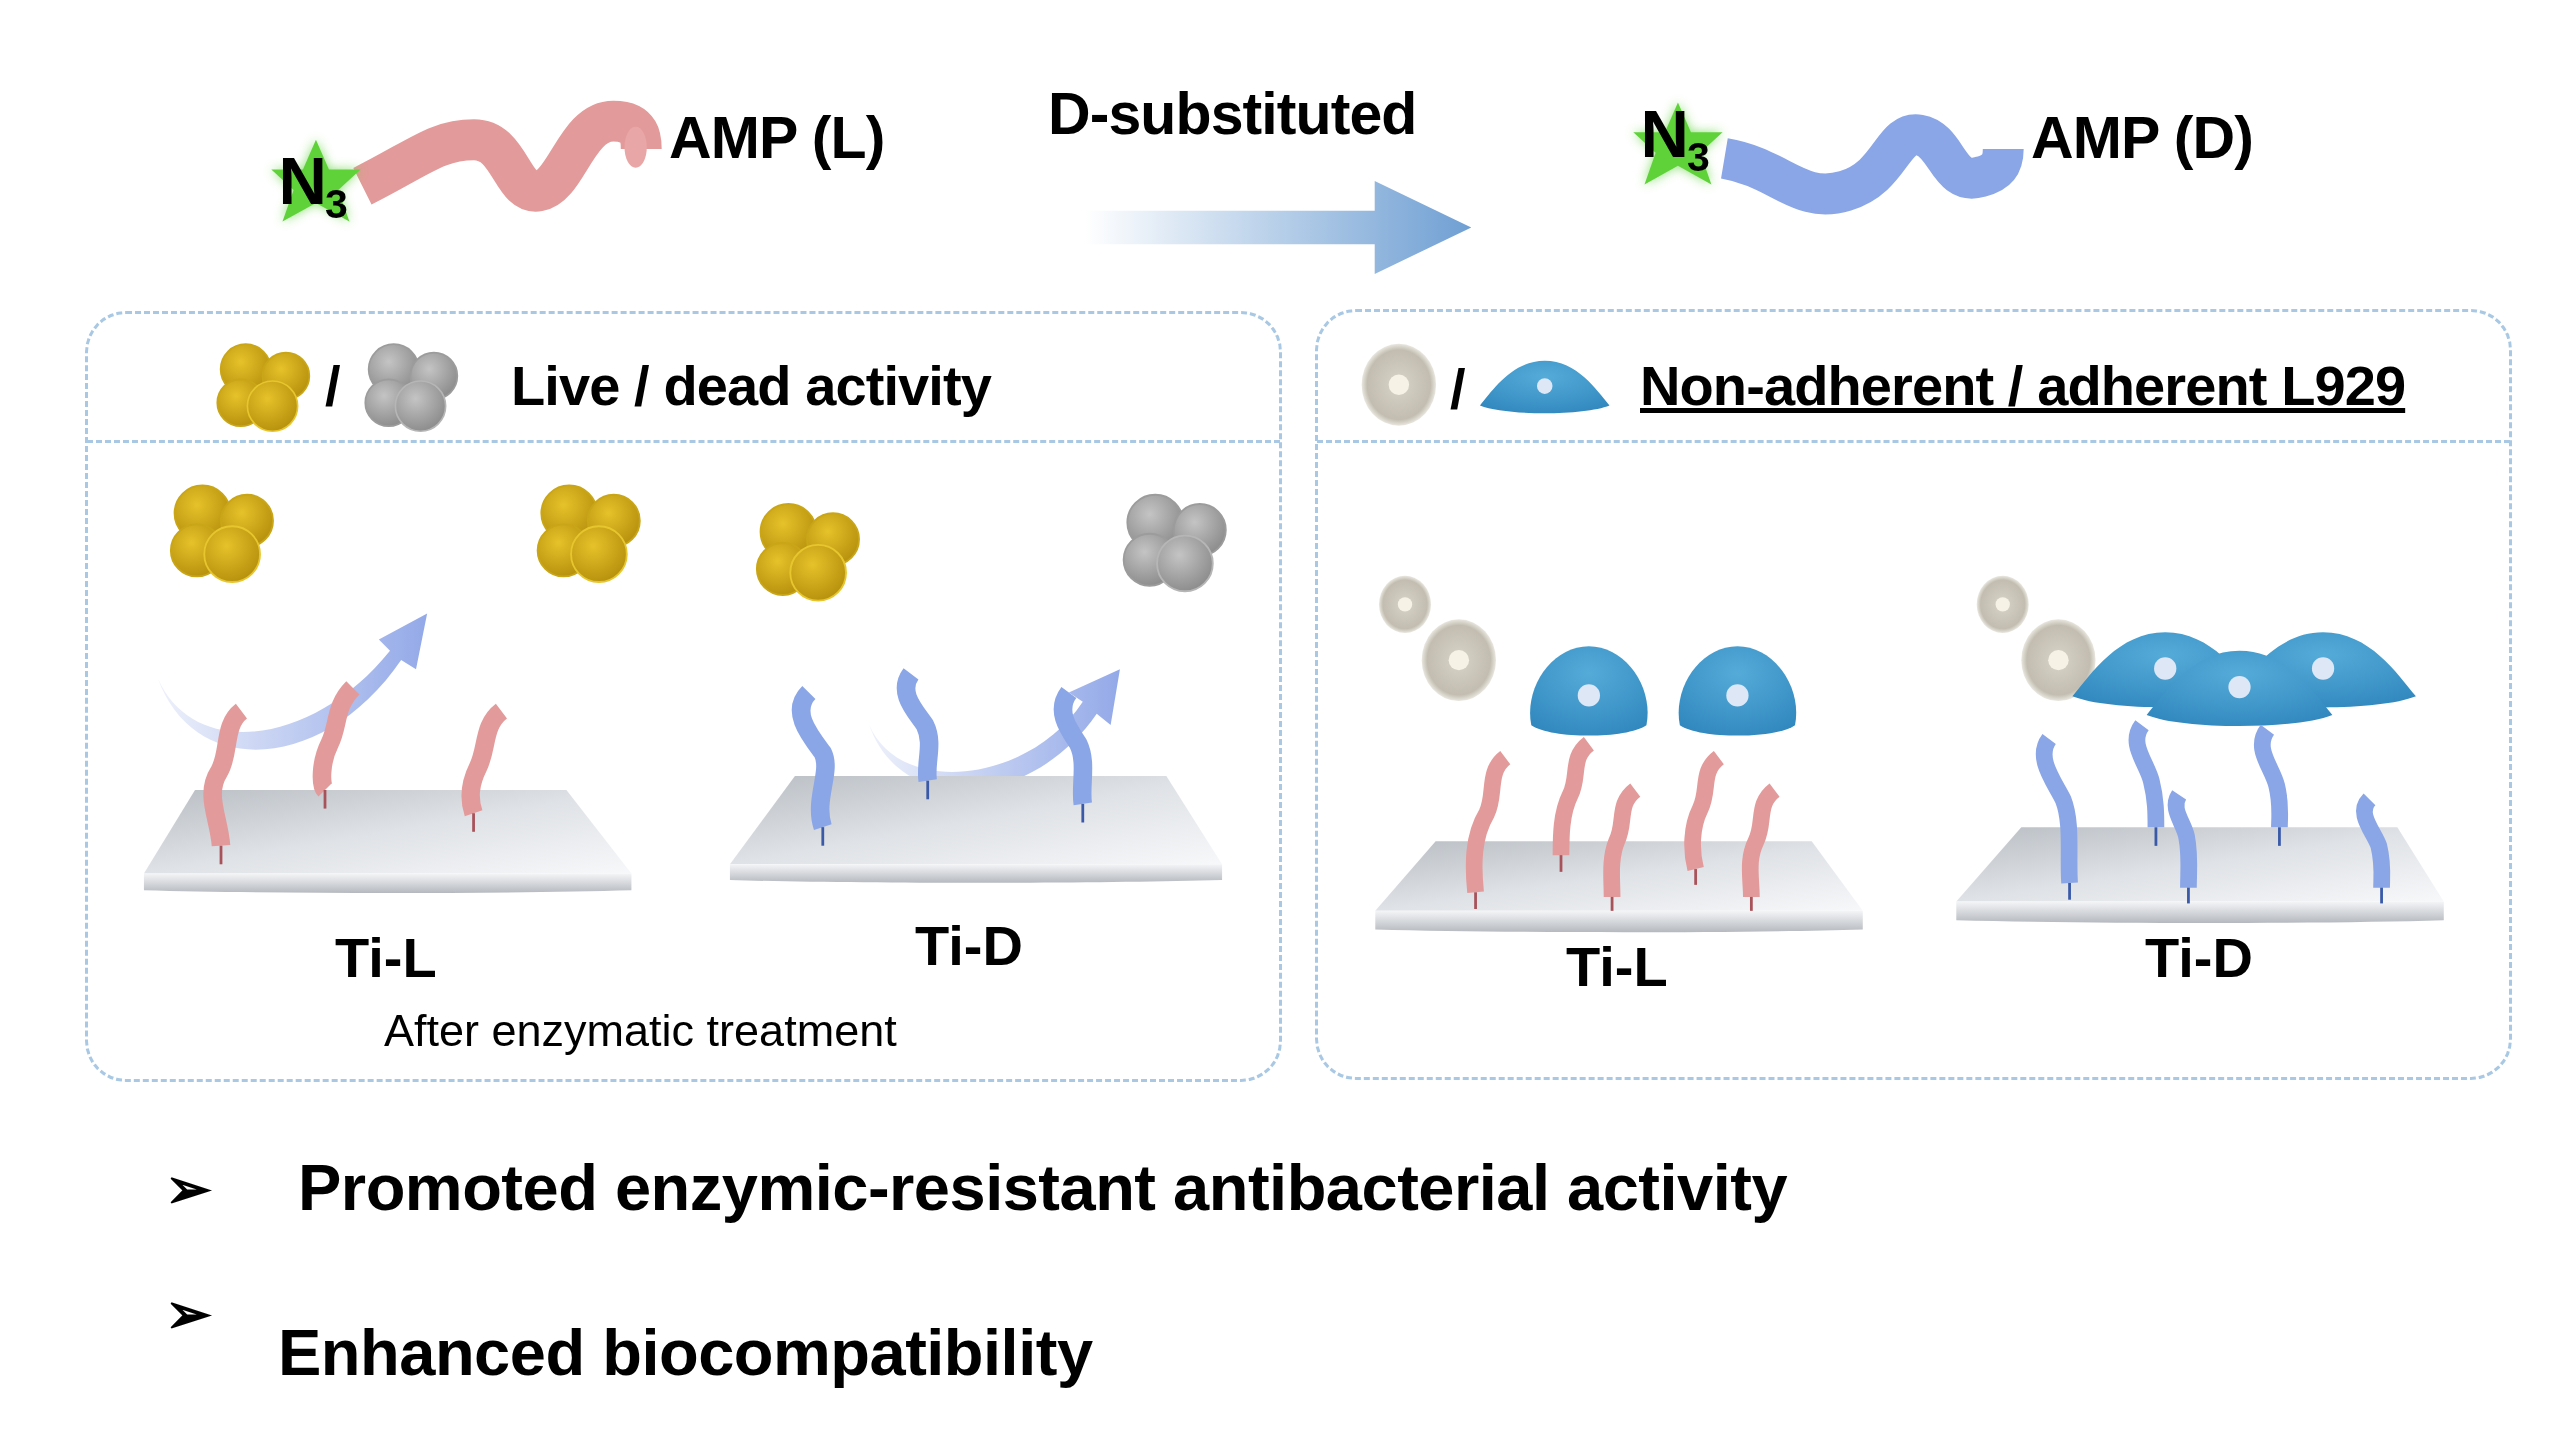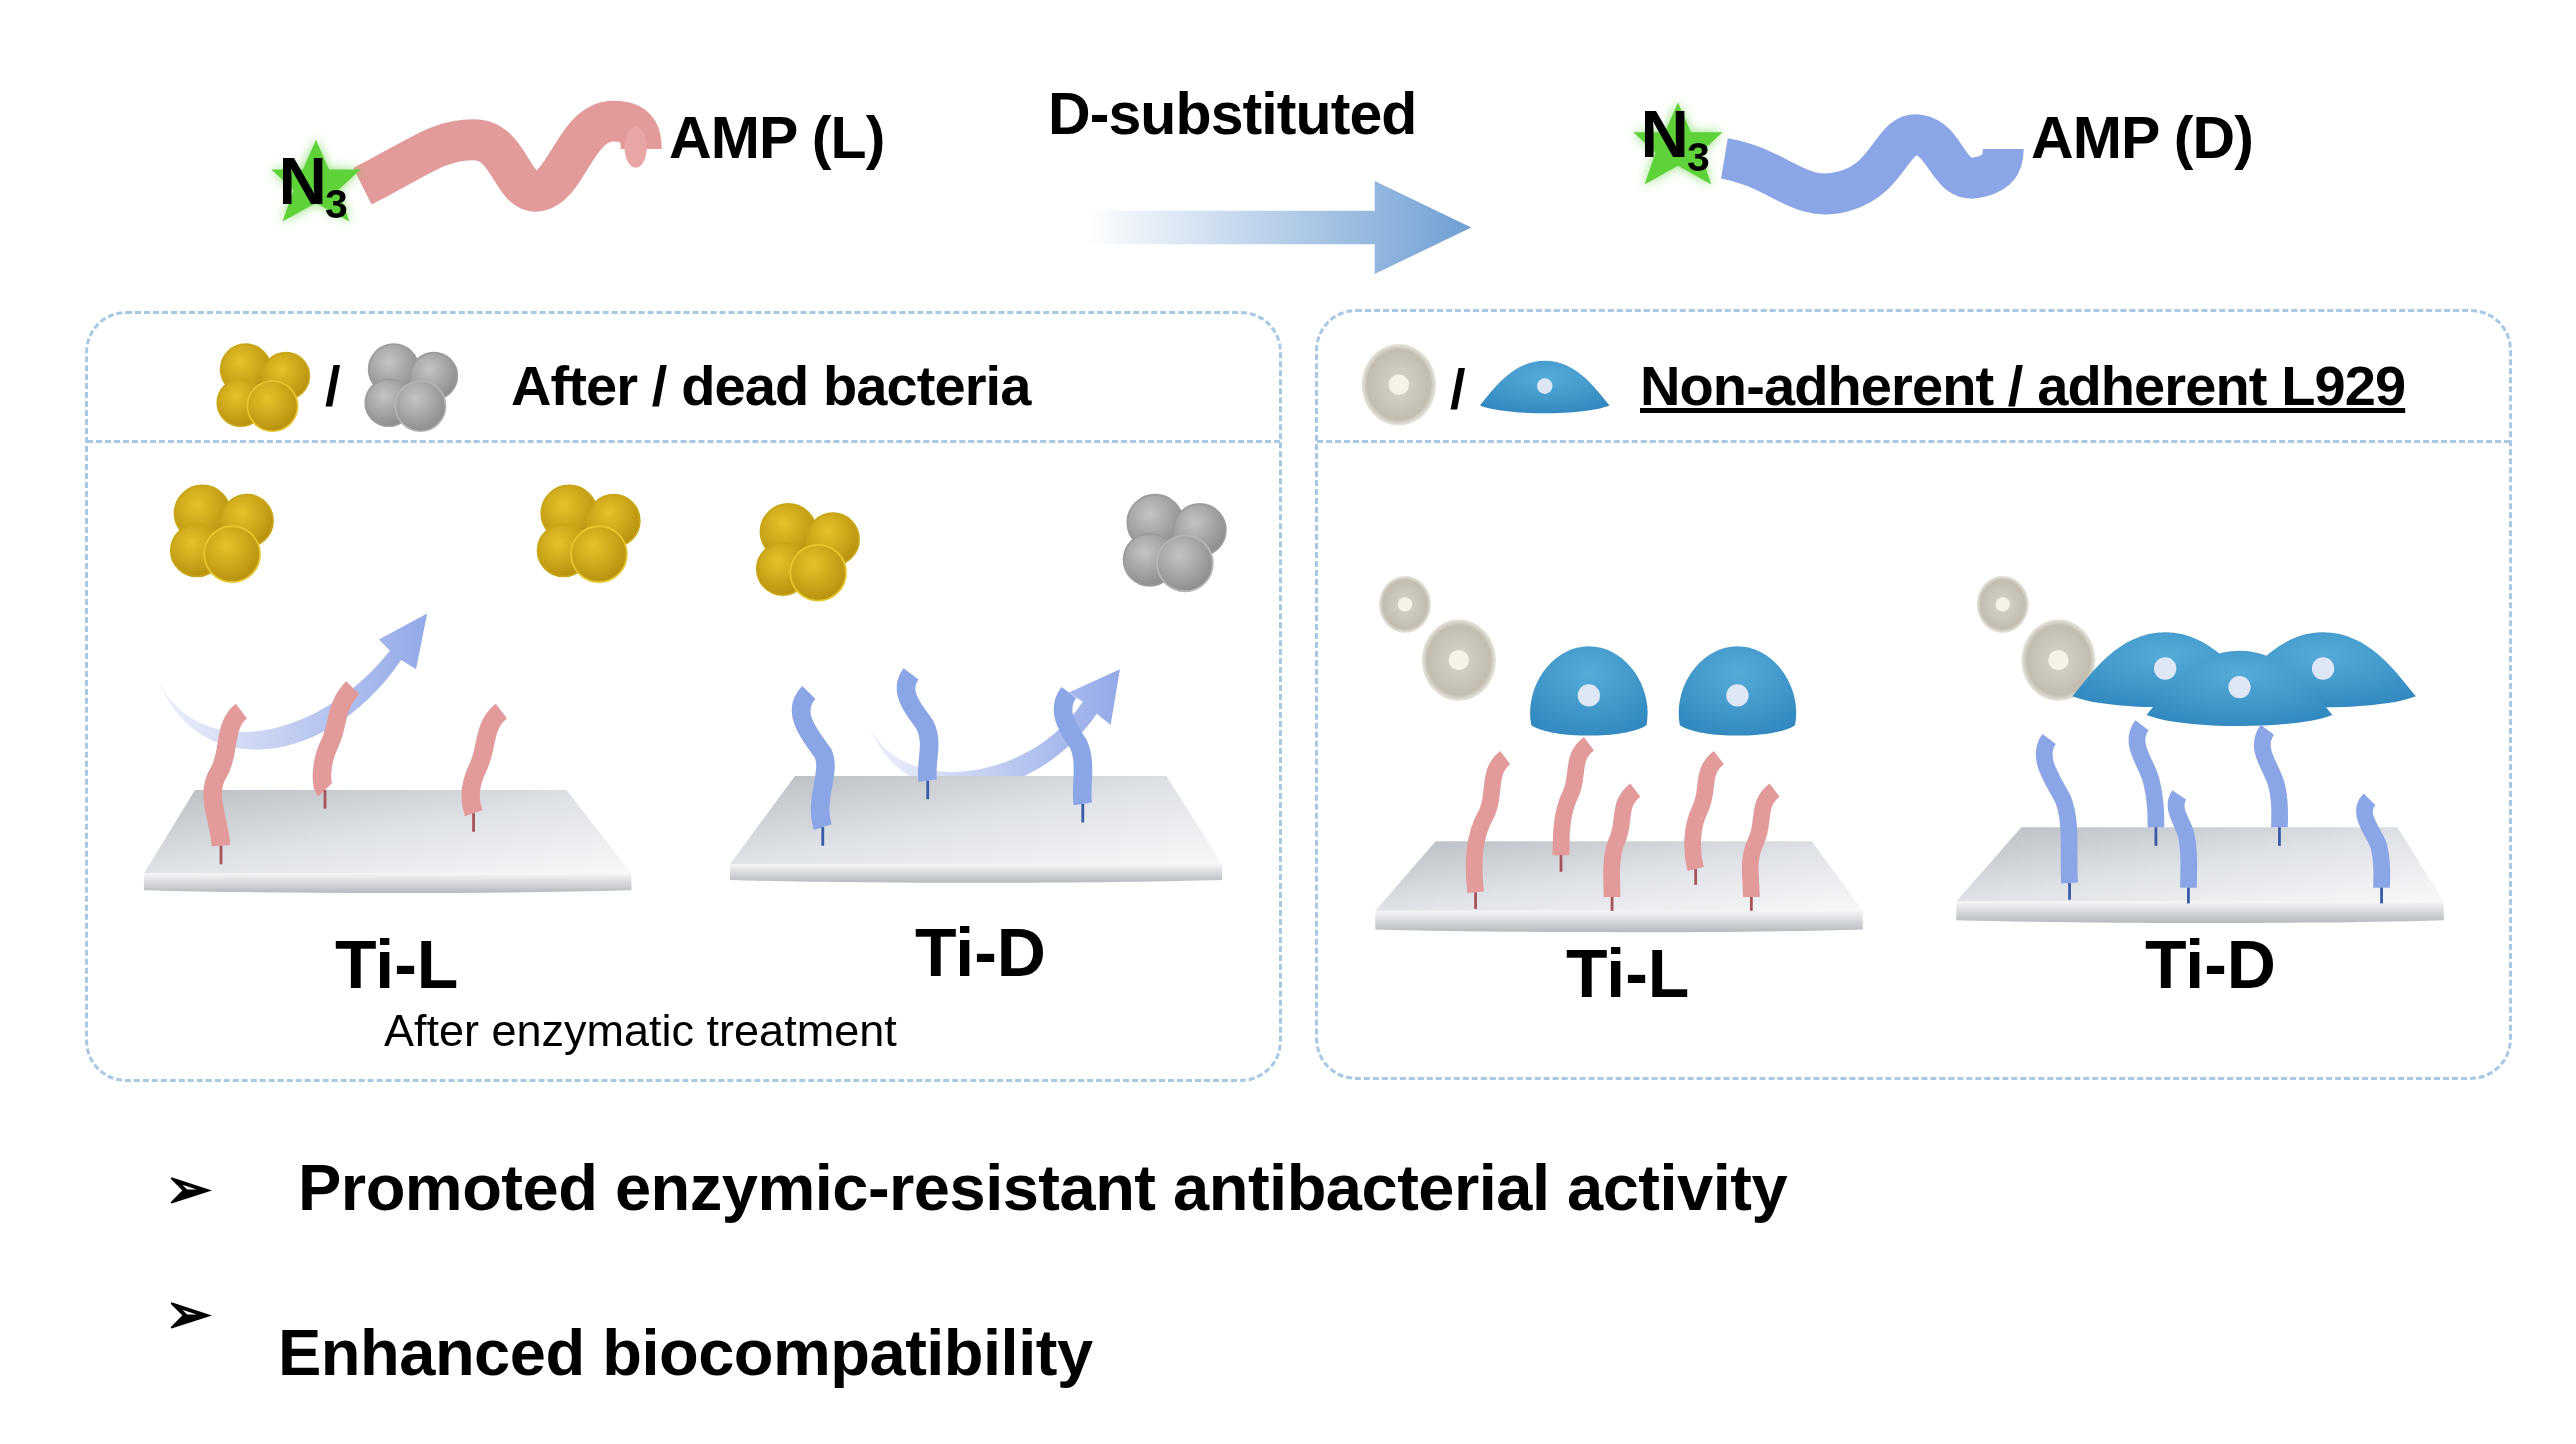--- a/index.html
+++ b/index.html
@@ -2,21 +2,21 @@
 <html style="font-size:15px"><head>
 <meta charset="utf-8">
 <style>
   html, body { margin: 0; padding: 0; background: #ffffff; }
   body { width: 2576px; height: 1444px; position: relative; overflow: hidden;
          font-family: "Liberation Sans", sans-serif; color: #000; }
   .abs { position: absolute; }
   .txt-bold { font-weight: bold; font-family: "Liberation Sans", sans-serif; white-space: nowrap; }
   .title-lbl { font-size: 59px; letter-spacing: -0.9px; }
   .hdr-lbl { font-size: 56px; letter-spacing: -0.9px; }
-  .ti-lbl { font-size: 68px; }
+  .ti-lbl { font-size: 56px; }
   .note-lbl { font-size: 45px; font-weight: normal; white-space: nowrap; }
   .bullet-lbl { font-size: 65px; letter-spacing: -0.5px; }
   .panel { border: 3.7px dashed #a8c8e4; border-radius: 41px; box-sizing: border-box; }
   .panel-divider { border-top: 3.7px dashed #a8c8e4; height: 0; }
   svg { overflow: visible; }
 </style>
 </head>
 <body>
 
 <svg width="0" height="0" style="position:absolute">
@@ -130,21 +130,21 @@
   <g transform="translate(58,52) scale(0.9)">
       <use href="#sym-live"></use>
     </g>
 </svg>
 <div class="abs txt-bold hdr-lbl" style="left:325px;top:353px;">/</div>
 <svg class="abs" style="left:358px;top:336px;" width="112" height="93" viewBox="0 0 120 100">
   <g transform="translate(58,52) scale(0.9)">
       <use href="#sym-dead"></use>
     </g>
 </svg>
-<div class="abs txt-bold hdr-lbl" style="left:511px;top:353px;">After / dead  bacteria</div>
+<div class="abs txt-bold hdr-lbl" style="left:511px;top:353px;">Live / dead  activity</div>
 
 <svg class="abs" style="left:130px;top:465px;" width="520" height="455" viewBox="0 0 560 490">
   <g transform="translate(100,70)">
       <use href="#sym-live"></use>
     </g>
   <path d="M30,230 C70,320 200,300 280,200 L268,188 L320,160 L308,220 L292,210 C210,330 70,340 30,230 Z" fill="url(#g-arrow-curve)"></path>
   <g transform="translate(495,70)">
       <use href="#sym-live"></use>
     </g>
 

